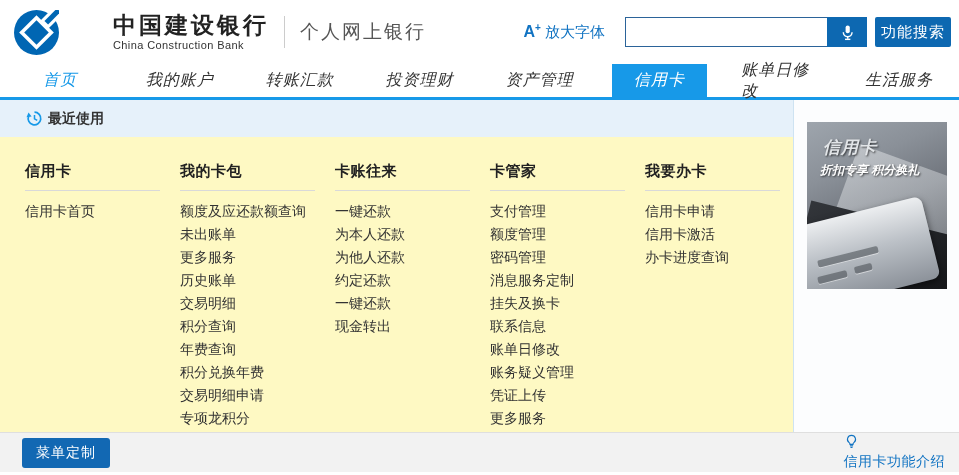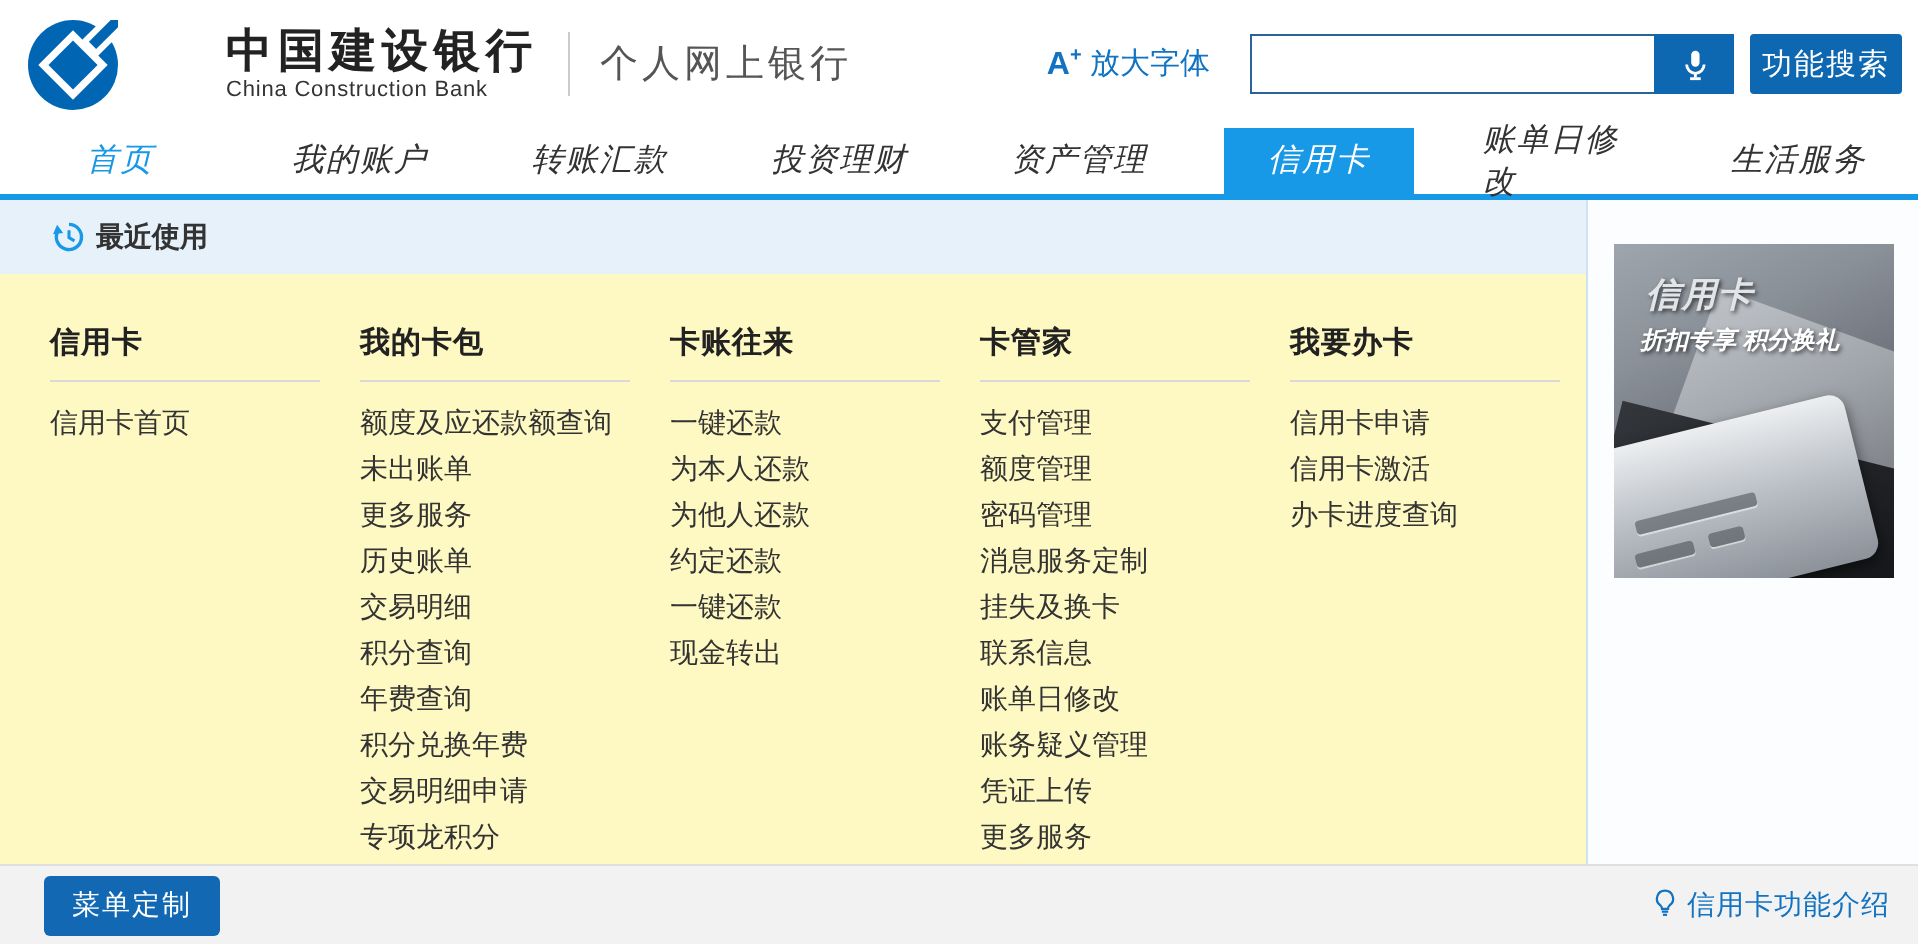--- a/index.html
+++ b/index.html
@@ -65,21 +65,21 @@
         font-style:italic; color:#e2e5e8; text-shadow:1px 1px 2px rgba(0,0,0,.65); letter-spacing:1px; }
   .ad-sub { position:relative; z-index:3; margin-left:13px; font-size:12px; font-weight:bold; font-style:italic;
         color:#fff; text-shadow:1px 1px 2px rgba(0,0,0,.65); white-space:nowrap; }
 
   
   .footer { height:40px; background:#F2F2F2; border-top:1px solid #DFDFDF;
         display:flex; align-items:center; justify-content:space-between; padding:0 14px 0 22px; }
   .menu-btn { background:#1268B3; color:#fff; border:none; border-radius:3px; font-size:14px;
         padding:6px 14px; cursor:pointer; letter-spacing:1px; }
   .intro-link { display:flex; align-items:flex-start; gap:4px; color:#1173C2; font-size:14px;
-        cursor:pointer; text-decoration:none; letter-spacing:.5px; }
+        cursor:pointer; text-decoration:none; letter-spacing:.5px;flex-direction:column; }
 </style>
 </head>
 <body>
 
 <div class="header">
   <div class="logo-group">
     <svg width="45" height="45" viewBox="0 0 44 44">
       <circle cx="22" cy="22" r="22" fill="#0066B3"></circle>
       <g transform="rotate(45 22 22)">
         <rect x="10" y="10" width="24" height="24" fill="#ffffff"></rect>

